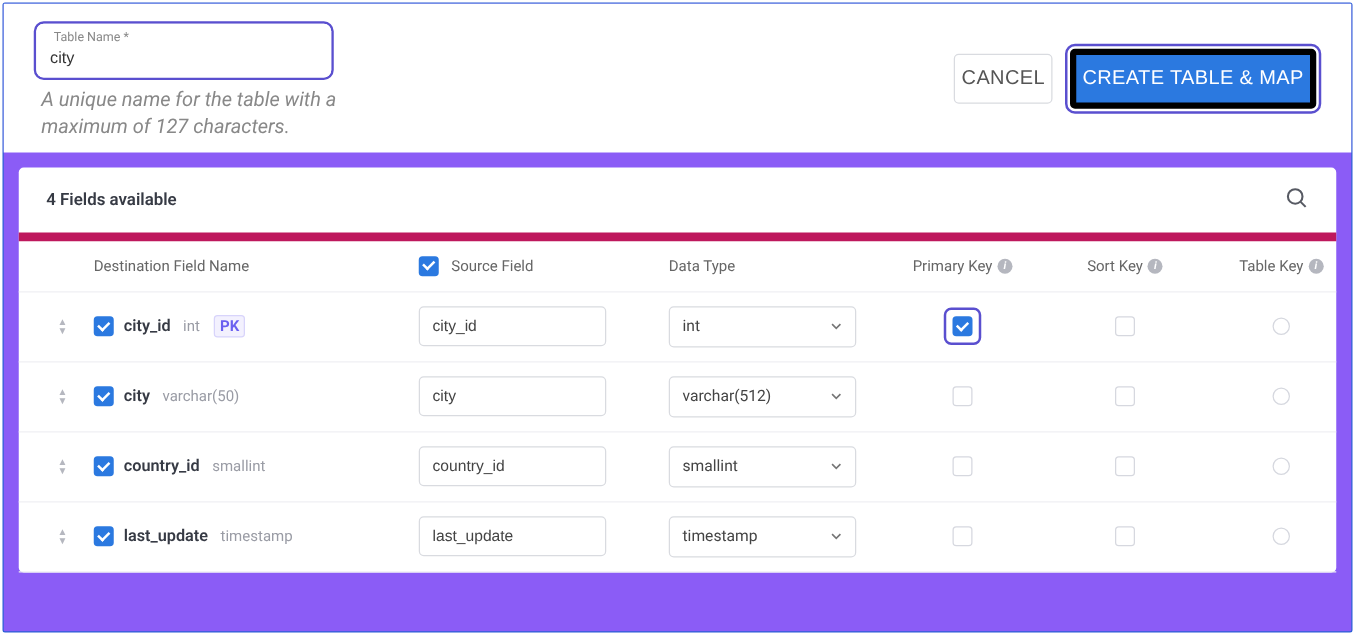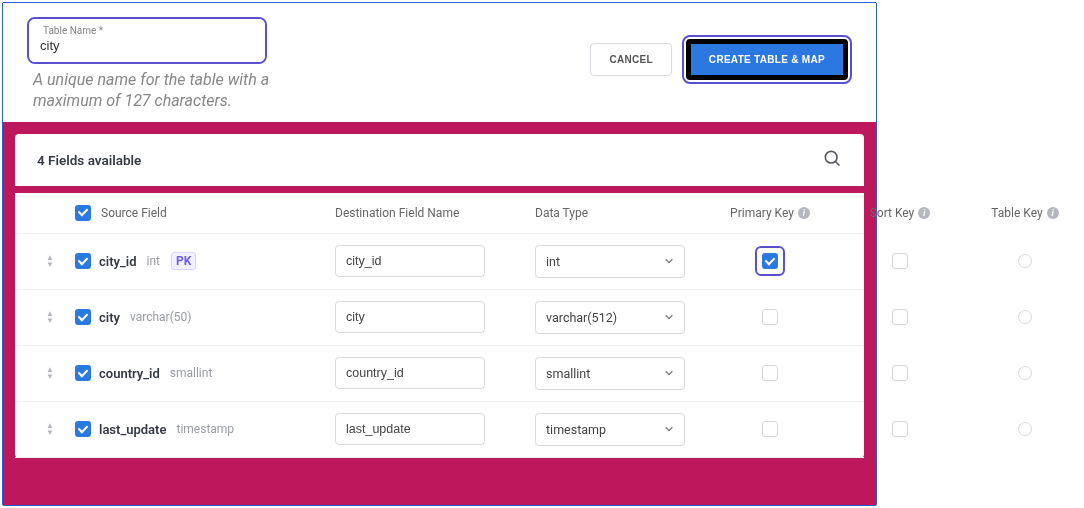--- a/index.html
+++ b/index.html
@@ -4,23 +4,23 @@
 <style>
 * { box-sizing: border-box; margin: 0; padding: 0; }
 body {
   font-family: -apple-system, BlinkMacSystemFont, 'Segoe UI', Roboto, sans-serif;
   background: #fff;
   padding: 2px;
 }
 .container {
   border: 1.5px solid #2b5dd6;
   border-radius: 2px;
-  width: 875px;
+  width: 1080px;
   height: 504px;
-  background: #be185d;
+  background: #8b5cf6;
 }
 .top-section {
   background: #fff;
   padding: 14px 24px 10px 24px;
   display: flex;
   justify-content: space-between;
   align-items: flex-start;
 }
 .table-name-wrapper {
   display: flex;
@@ -65,24 +65,24 @@
   line-height: 1.3;
   font-style: italic;
 }
 .buttons-row {
   display: flex;
   gap: 10px;
   align-items: center;
   margin-top: 18px;
 }
 .btn {
-  padding: 10px 18px;
+  padding: 10px 5px;
   border-radius: 4px;
-  font-size: 10px;
-  font-weight: 700;
+  font-size: 16px;
+  font-weight: 400;
   cursor: pointer;
   letter-spacing: 0.3px;
 }
 .btn-cancel {
   background: #fff;
   color: #555;
   border: 1px solid #d9dbe0;
 }
 .btn-primary {
   background: #2b79e0;
@@ -273,25 +273,25 @@
         <svg viewBox="0 0 24 24" fill="none" stroke="#575a63" stroke-width="2">
             <circle cx="11" cy="11" r="7"></circle>
             <line x1="21" y1="21" x2="16.2" y2="16.2"></line>
           </svg>
       </span>
     </div>
 
     <div class="table-wrap">
       <div class="header-row">
         <div></div>
+        <div class="header-cell">Destination Field Name</div>
         <div class="header-cell">
           <span class="checkbox checked"></span>
           <span style="margin-left:6px">Source Field</span>
         </div>
-        <div class="header-cell">Destination Field Name</div>
         <div class="header-cell">Data Type</div>
         <div class="header-cell center">
           <span>Primary Key</span>
           <span class="info-icon">i</span>
         </div>
         <div class="header-cell center">
           <span>Sort Key</span>
           <span class="info-icon">i</span>
         </div>
         <div class="header-cell center">

